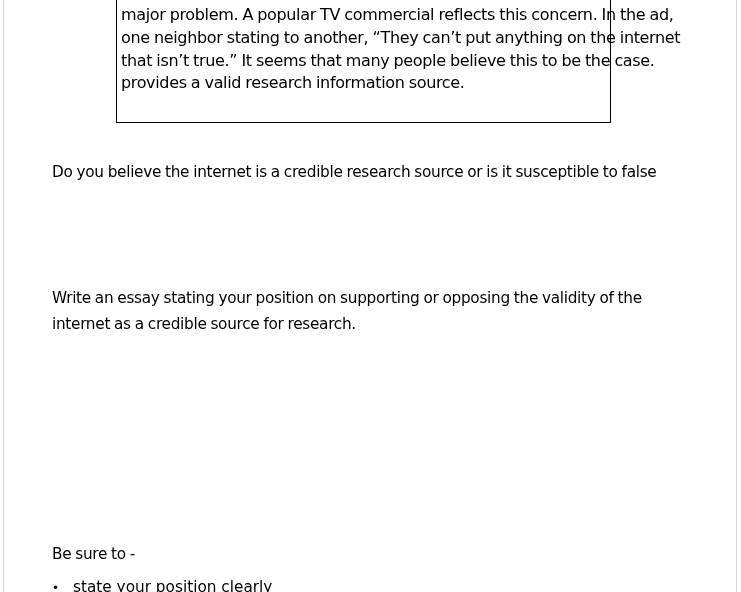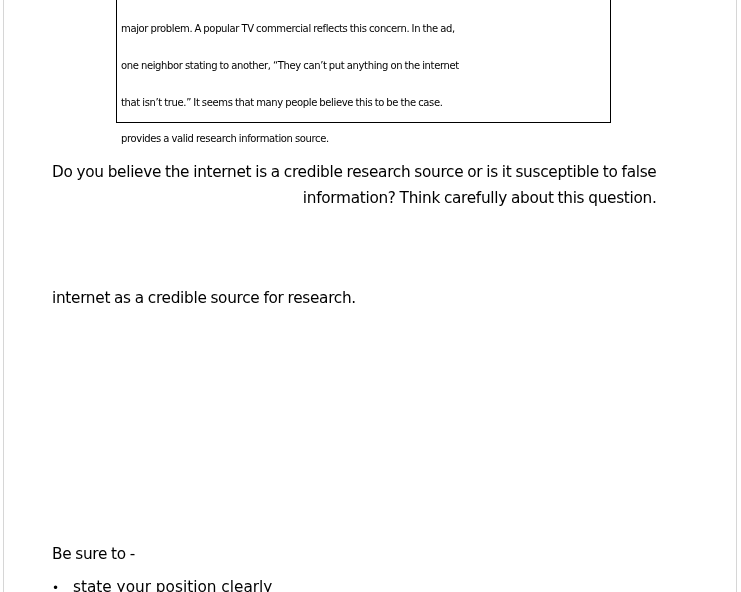--- a/index.html
+++ b/index.html
@@ -26,27 +26,26 @@
       left: 112px;
       top: -10px;
       width: 495px;
       height: 133px;
       border: 1px solid #000000;
       box-sizing: border-box;
       padding: 13px 0 0 4px;
     }
     .passage-line {
       font-family: "DejaVu Sans", sans-serif;
-      font-size: 10px;
+      font-size: 16px;
       line-height: 22.8px;
       color: #000;
       white-space: nowrap;
       letter-spacing: -0.35px;
       word-spacing: -0.5px;
-      margin-top: 14px;
     }
     .para {
       position: absolute;
       left: 48px;
       font-family: "DejaVu Sans", sans-serif;
       font-size: 15.3px;
       line-height: 26px;
       color: #000;
       white-space: nowrap;
       letter-spacing: -0.3px;
@@ -85,24 +84,24 @@
 
   <div class="passage-box">
     <div class="passage-line">major problem. A popular TV commercial reflects this concern. In the ad,</div>
     <div class="passage-line">one neighbor stating to another, “They can’t put anything on the internet</div>
     <div class="passage-line">that isn’t true.” It seems that many people believe this to be the case.</div>
     <div class="passage-line">provides a valid research information source.</div>
   </div>
 
   <div class="para q1">
     <div>Do you believe the internet is a credible research source or is it susceptible to false</div>
-    <div>information? Think carefully about this question.</div>
   </div>
 
   <div class="para q2">
+    <div>Write an essay stating your position on supporting or opposing the validity of the</div>
     <div>internet as a credible source for research.</div>
   </div>
 
   <div class="para be-sure">Be sure to -</div>
 
   <ul class="bullet-list">
     <li class="bullet-item">
       <span class="bullet-dot">•</span>
       <span>state your position clearly</span>
     </li>

